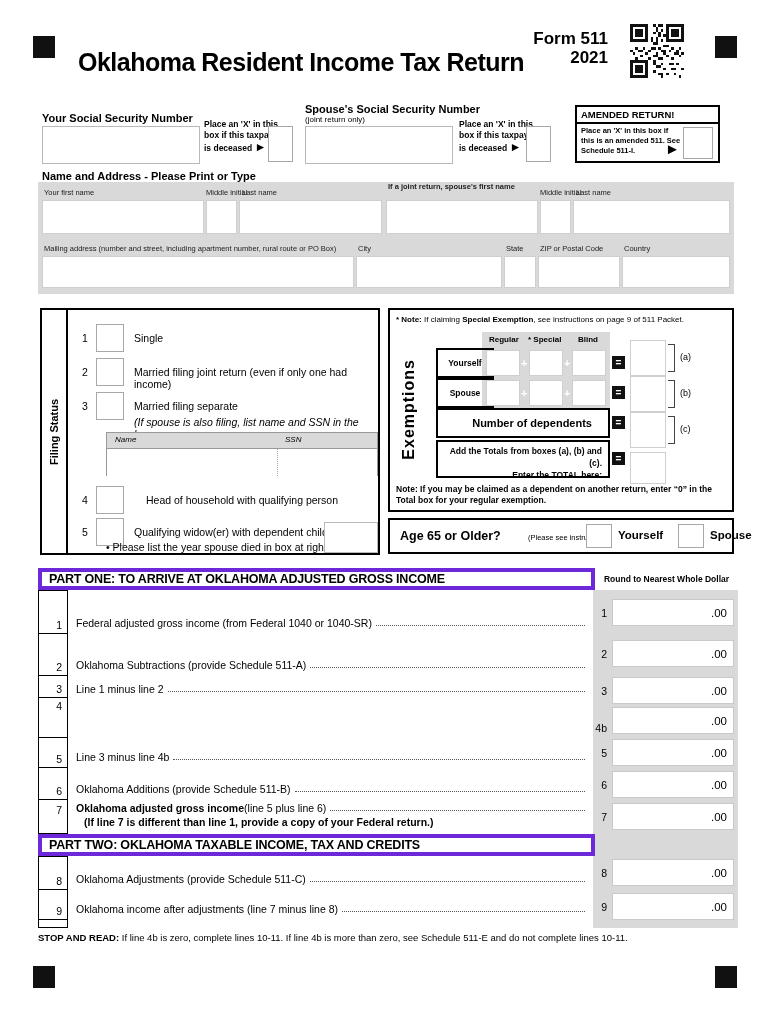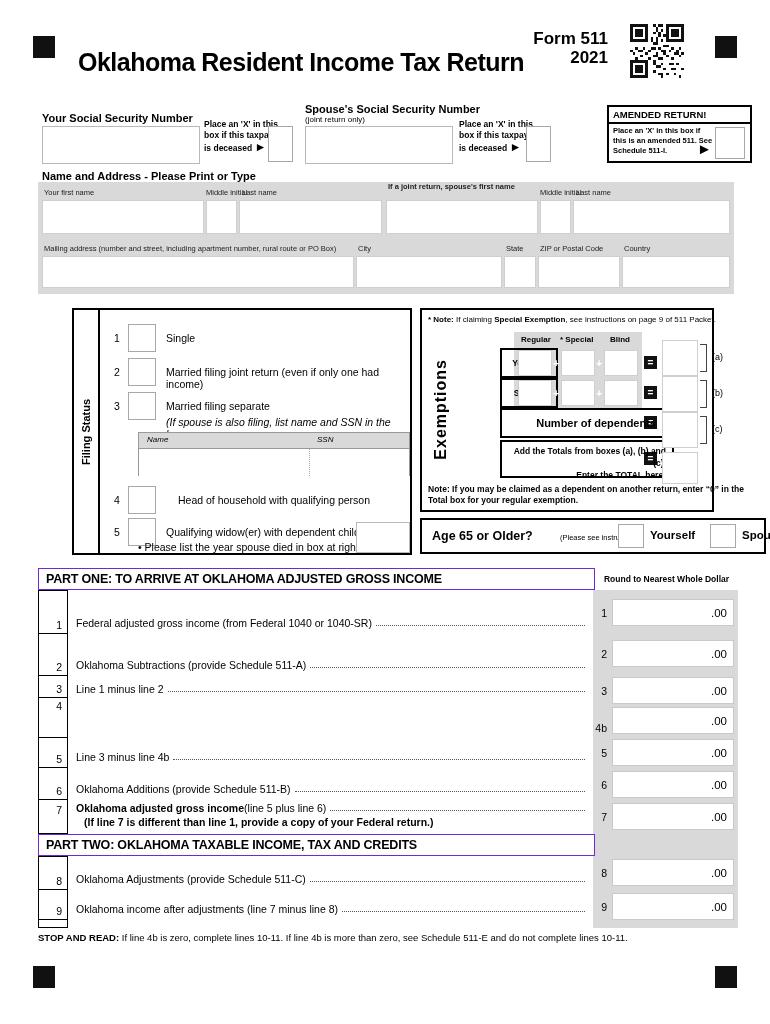--- a/index.html
+++ b/index.html
@@ -13,23 +13,23 @@
   .cb{background:#fff;border:1px solid #a8a8a8;}
   .wcell{background:#fff;border:1px solid #cfcfcf;}
   
   .gray{background:#d9d9d9;}
   
   .vtext{writing-mode:vertical-rl;transform:rotate(180deg);text-align:center;}
   
   .eq{width:13px;height:13px;background:#111;color:#fff;font-size:10px;font-weight:bold;
       display:flex;align-items:center;justify-content:center;line-height:1;}
   
-  .box2{border:2px solid #000;margin-left:32px;}
-  
-  .po-titlebox{border:1px solid #6d28d9;display:flex;align-items:center;padding-left:7px;
+  .box2{border:2px solid #000;}
+  
+  .po-titlebox{border:4px solid #6d28d9;display:flex;align-items:center;padding-left:7px;
       font-weight:bold;font-size:12.5px;letter-spacing:-0.2px;background:#fff;}
   .lblrow{display:flex;align-items:flex-end;padding:0 4px 5px 8px;font-size:10.5px;}
   .leader{flex:1;border-bottom:1.5px dotted #555;margin:0 4px 3px 4px;min-width:12px;}
   .blankline{flex:1;border-bottom:1px solid #000;margin:0 4px 2px 6px;min-width:60px;}
   .nbseg{border-left:1px solid #000;border-right:1px solid #000;border-bottom:1px solid #000;
       box-sizing:border-box;display:flex;align-items:flex-end;justify-content:flex-end;
       padding:0 5px 2px 0;font-size:10.5px;}
   .nb-top{border-top:1px solid #000;}
   .amtrow{position:absolute;left:555px;width:143px;height:27px;display:flex;align-items:center;
       justify-content:flex-end;gap:5px;padding-right:2px;box-sizing:border-box;}
@@ -161,21 +161,21 @@
   <div class="abs cb" style="left:54px;top:176px;width:28px;height:28px;"></div>
   <span class="abs opt-label" style="left:104px;top:184px;">Head of household with qualifying person</span>
 
   <span class="abs" style="left:40px;top:216px;font-size:10.5px;">5</span>
   <div class="abs cb" style="left:54px;top:208px;width:28px;height:28px;"></div>
   <span class="abs opt-label" style="left:92px;top:216px;">Qualifying widow(er) with dependent child</span>
   <span class="abs opt-label" style="left:64px;top:231px;">• Please list the year spouse died in box at right:</span>
   <div class="abs inp" style="left:282px;top:212px;width:54px;height:31px;"></div>
 </div>
 
-<div class="abs box2" style="left:388px;top:308px;width:294px;height:204px;">
+<div class="abs box2" style="left:388px;top:308px;width:346px;height:204px;">
   <div class="abs" style="left:6px;top:5px;font-size:8px;white-space:nowrap;">
     <span class="b">* Note:</span><span> If claiming </span><span class="b">Special Exemption</span><span>, see instructions on page 9 of 511 Packet.</span>
   </div>
   <div class="abs" style="left:4px;top:24px;width:30px;height:150px;display:flex;align-items:center;justify-content:center;">
     <span class="vtext b" style="font-size:16px;letter-spacing:1px;">Exemptions</span>
   </div>
 
   <div class="abs gray" style="left:92px;top:22px;width:128px;height:76px;"></div>
   <span class="abs b" style="left:99px;top:25px;font-size:8px;">Regular</span>
   <span class="abs b" style="left:138px;top:25px;font-size:8px;">* Special</span>

